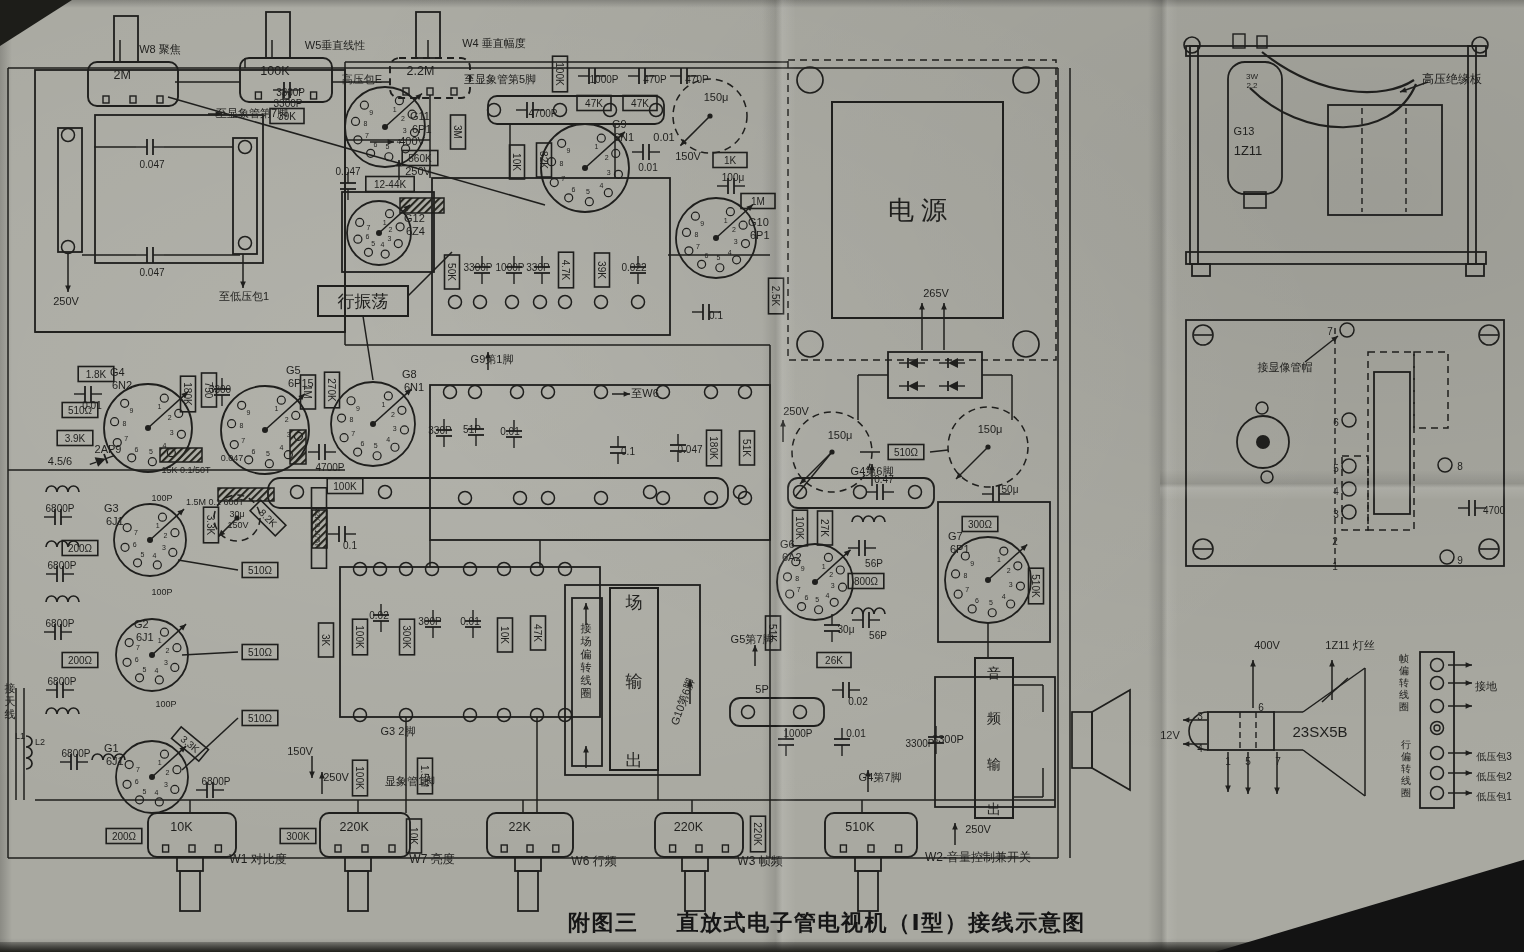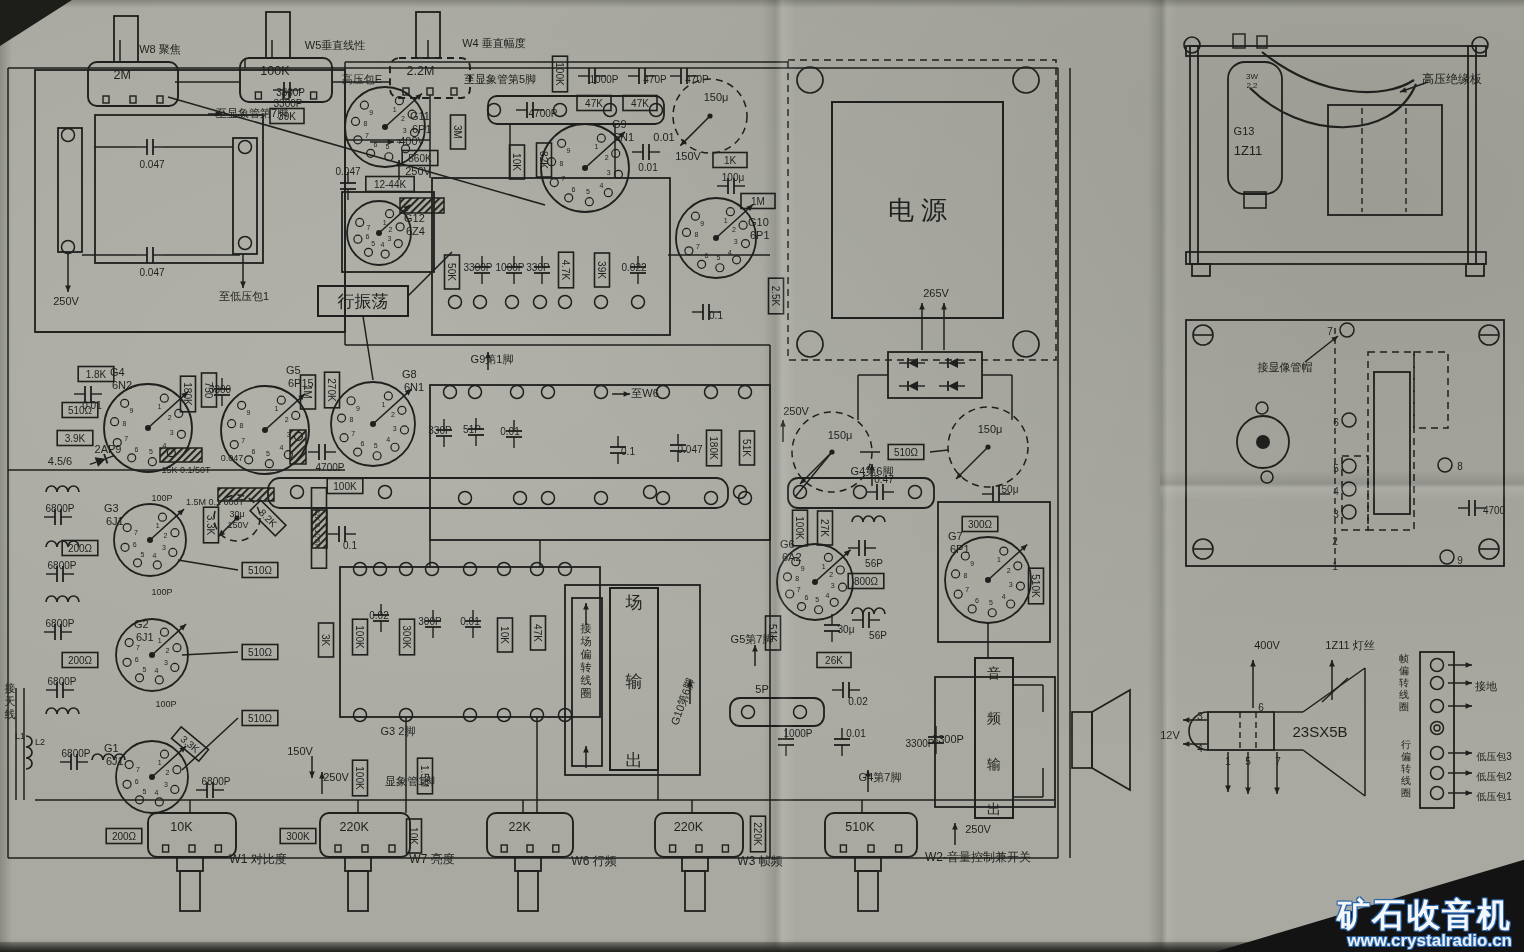--- a/index.html
+++ b/index.html
@@ -1794,18 +1794,17 @@
       </g>
   </svg>
 
   <div class="crease" id="crease1"></div>
   <div class="crease" id="crease2"></div>
   <div id="crease3"></div>
   <div id="corner-tl"></div>
   <div id="edge-bottom"></div>
   <div id="corner-br"></div>
 
+  <div id="caption">
+    <span class="pfx">附图三</span><span>直放式电子管电视机（Ⅰ型）接线示意图</span>
+  </div>
 
-  <div id="watermark">
-    <div id="wm1">矿石收音机</div>
-    <div id="wm2">www.crystalradio.cn</div>
-  </div>
 </div>
 
 </body></html>

